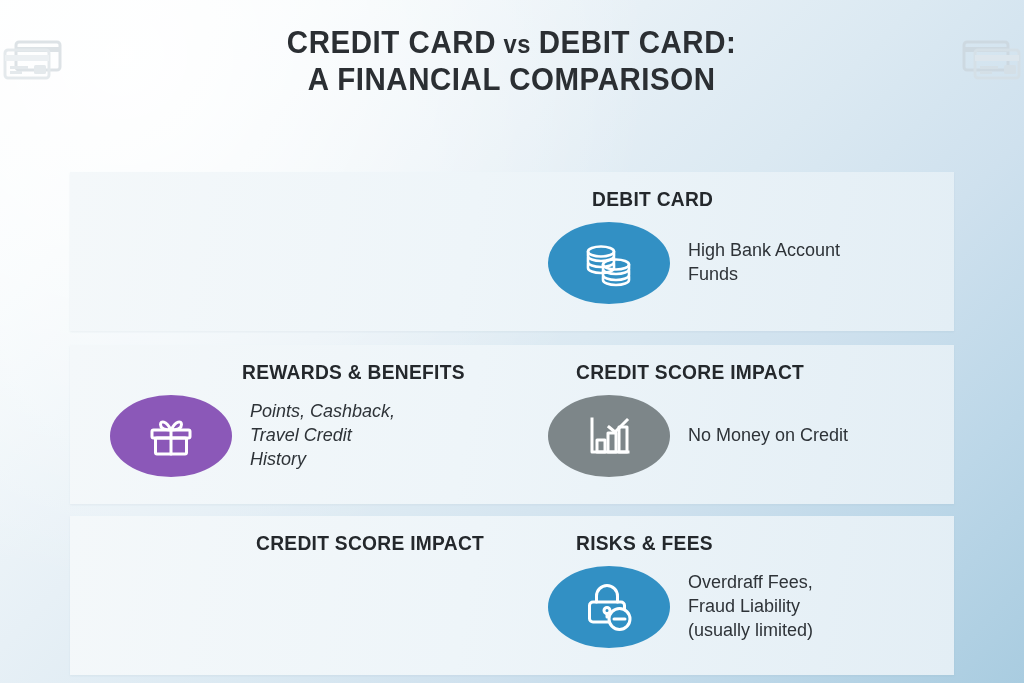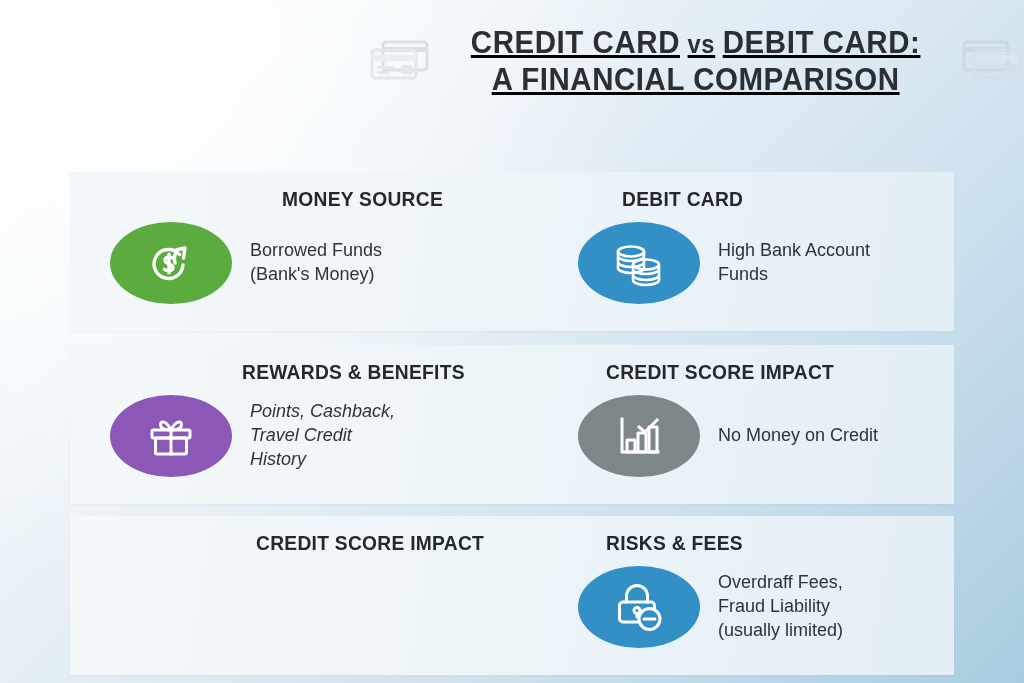--- a/index.html
+++ b/index.html
@@ -36,23 +36,22 @@
   .title-block {
     position: absolute;
     left: 0;
     top: 26px;
     width: 1024px;
     text-align: center;
   }
   .title-row {
     display: flex;
     align-items: center;
-    justify-content: flex-end;
+    justify-content: space-between;
     gap: 26px;
-    text-decoration: underline;
   }
   .title-text {
     font-size: 31px;
     line-height: 1.12;
     font-weight: bold;
     letter-spacing: 0.6px;
     color: #2b2f33;
     text-align: center;
     font-stretch: condensed;
     transform: scaleX(0.95);
@@ -94,21 +93,21 @@
     width: 100%;
     height: 100%;
   }
 
   .col {
     position: absolute;
     top: 0;
     height: 100%;
   }
   .col-left  { left: 0px;   width: 442px; }
-  .col-right { left: 468px; width: 442px; text-decoration: underline; }
+  .col-right { left: 438px; width: 442px; text-decoration: underline; }
 
   .col-heading {
     position: absolute;
     top: 16px;
     font-size: 20px;
     font-weight: bold;
     letter-spacing: 0.3px;
     color: #24282c;
     white-space: nowrap;
     transform: scaleX(0.96);
@@ -206,38 +205,20 @@
           <rect x="46" y="28" width="12" height="9" rx="1.5" fill="#d5dde2"></rect>
         </svg>
       </span>
 
     </div>
   </div>
 
   <div class="panel" id="panel-1">
     <div class="panel-inner">
 
-      <div class="col col-left">
-        <div class="col-heading" id="h-money">MONEY SOURCE</div>
-        <div class="row-body">
-          <div class="icon-badge" style="background:#5cab3e;">
-            <svg width="56" height="52" viewBox="0 0 56 52" aria-hidden="true">
-              <g fill="none" stroke="#ffffff" stroke-width="3.4" stroke-linecap="round" stroke-linejoin="round">
-                <path d="M36.5 17.5 A14.5 14.5 0 1 0 40 28"></path>
-                <path d="M33 13 L42 11 L40.5 21"></path>
-                <path d="M34.5 12.6 C30 18.5 31.5 23.5 32 26"></path>
-                <path d="M30.5 21.5 C28.5 19.6 22 19.3 22 23.2 C22 27.2 30 26.6 30 30.6 C30 34.3 24 34.3 21.5 32.3"></path>
-                <path d="M26 17.2 L26 35.8"></path>
-              </g>
-            </svg>
-          </div>
-          <div class="desc desc-money">Borrowed Funds
-(Bank's Money)</div>
-        </div>
-      </div>
 
       <div class="col col-right">
         <div class="col-heading" id="h-debit">DEBIT CARD</div>
         <div class="row-body">
           <div class="icon-badge" style="background:#3290c4;">
             <svg width="58" height="48" viewBox="0 0 58 48" aria-hidden="true">
               <g fill="none" stroke="#ffffff" stroke-width="2.6" stroke-linecap="round">
                 <ellipse cx="21" cy="12.5" rx="13" ry="5"></ellipse>
                 <path d="M8 12.5 v4.5 a13 5 0 0 0 26 0 v-4.5"></path>
                 <path d="M8 18.5 v4.5 a13 5 0 0 0 26 0 v-4.5"></path>

